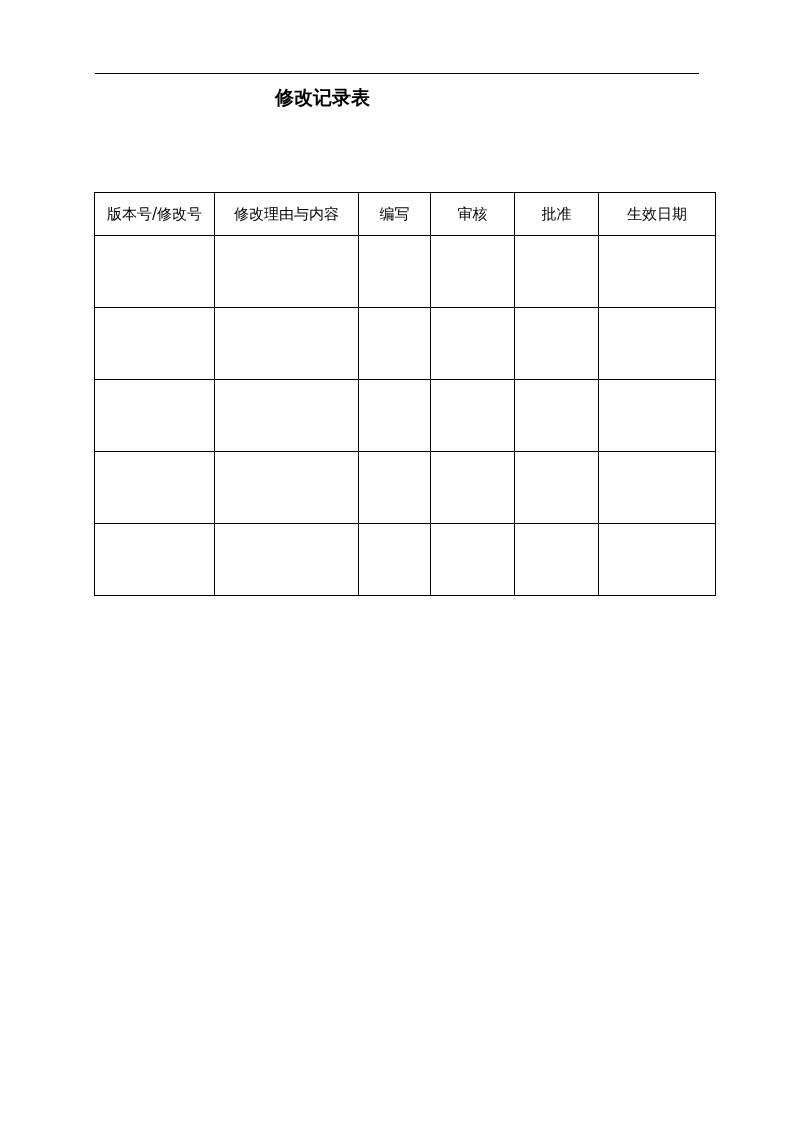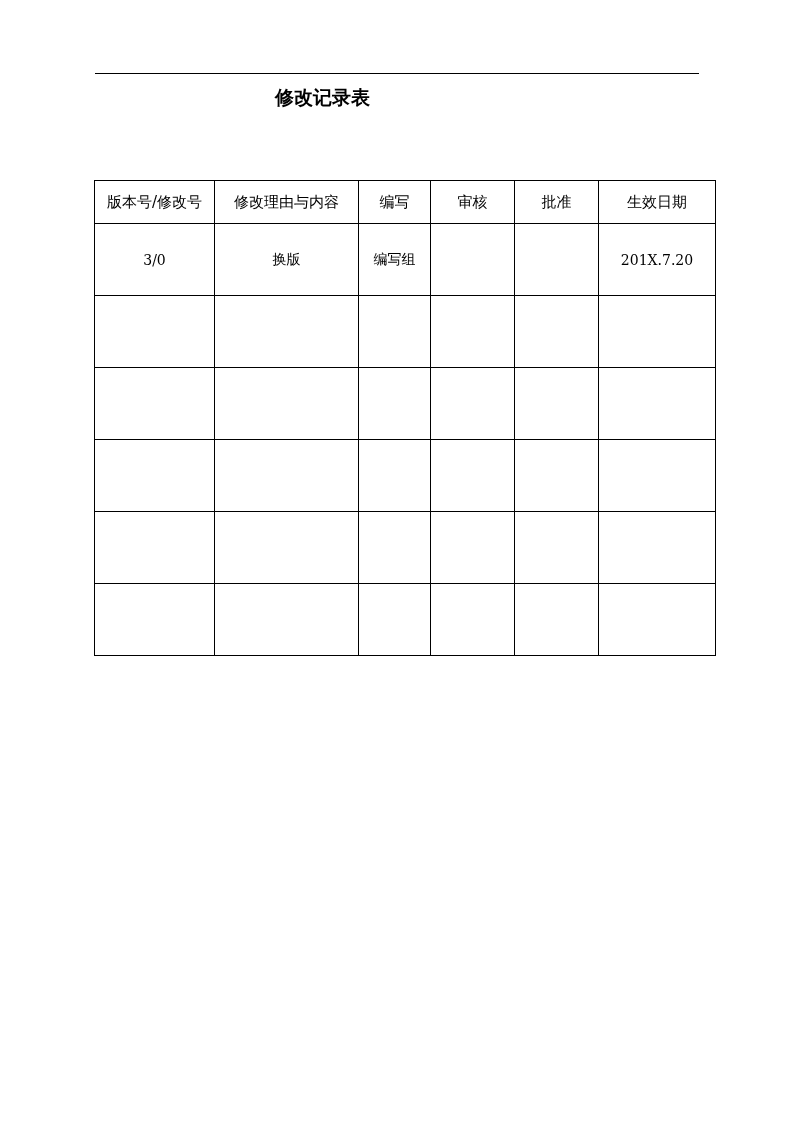--- a/index.html
+++ b/index.html
@@ -1,19 +1,19 @@
 <!DOCTYPE html>
 <html><head>
 <meta charset="utf-8">
 <style>
   html, body { margin:0; padding:0; background:#ffffff; }
   body { width:793px; height:1122px; position:relative; font-family:"DejaVu Sans", sans-serif; color:#000; }
   .header-rule { position:absolute; left:95px; top:73px; width:604px; height:0; border-top:1px solid #000; }
   .title { position:absolute; left:0; width:645px; top:85px; text-align:center; font-size:19px; font-weight:bold; letter-spacing:0px; }
-  table.rec { position:absolute; left:94px; top:180px; border-collapse:collapse; table-layout:fixed; }
+  table.rec { position:absolute; left:94px; top:192px; border-collapse:collapse; table-layout:fixed; }
   table.rec td { border:1px solid #000; text-align:center; vertical-align:middle; padding:0; font-size:15px; }
   tr.head td { height:42px; font-family:"DejaVu Sans", sans-serif; }
   tr.body td { height:71px; font-family:"DejaVu Serif", serif; font-size:14px; }
 </style>
 </head>
 <body>
 
 <div class="header-rule"></div>
 <div class="title">修改记录表</div>
 
@@ -27,28 +27,20 @@
       <col style="width:117px">
   </colgroup>
   <tbody>
       <tr class="head">
     <td>版本号/修改号</td>
     <td>修改理由与内容</td>
     <td>编写</td>
     <td>审核</td>
     <td>批准</td>
     <td>生效日期</td>
-  </tr>
-  <tr class="body">
-    <td>3/0</td>
-    <td>换版</td>
-    <td>编写组</td>
-    <td></td>
-    <td></td>
-    <td>201X.7.20</td>
   </tr>
   <tr class="body">
     <td></td>
     <td></td>
     <td></td>
     <td></td>
     <td></td>
     <td></td>
   </tr>
   <tr class="body">

